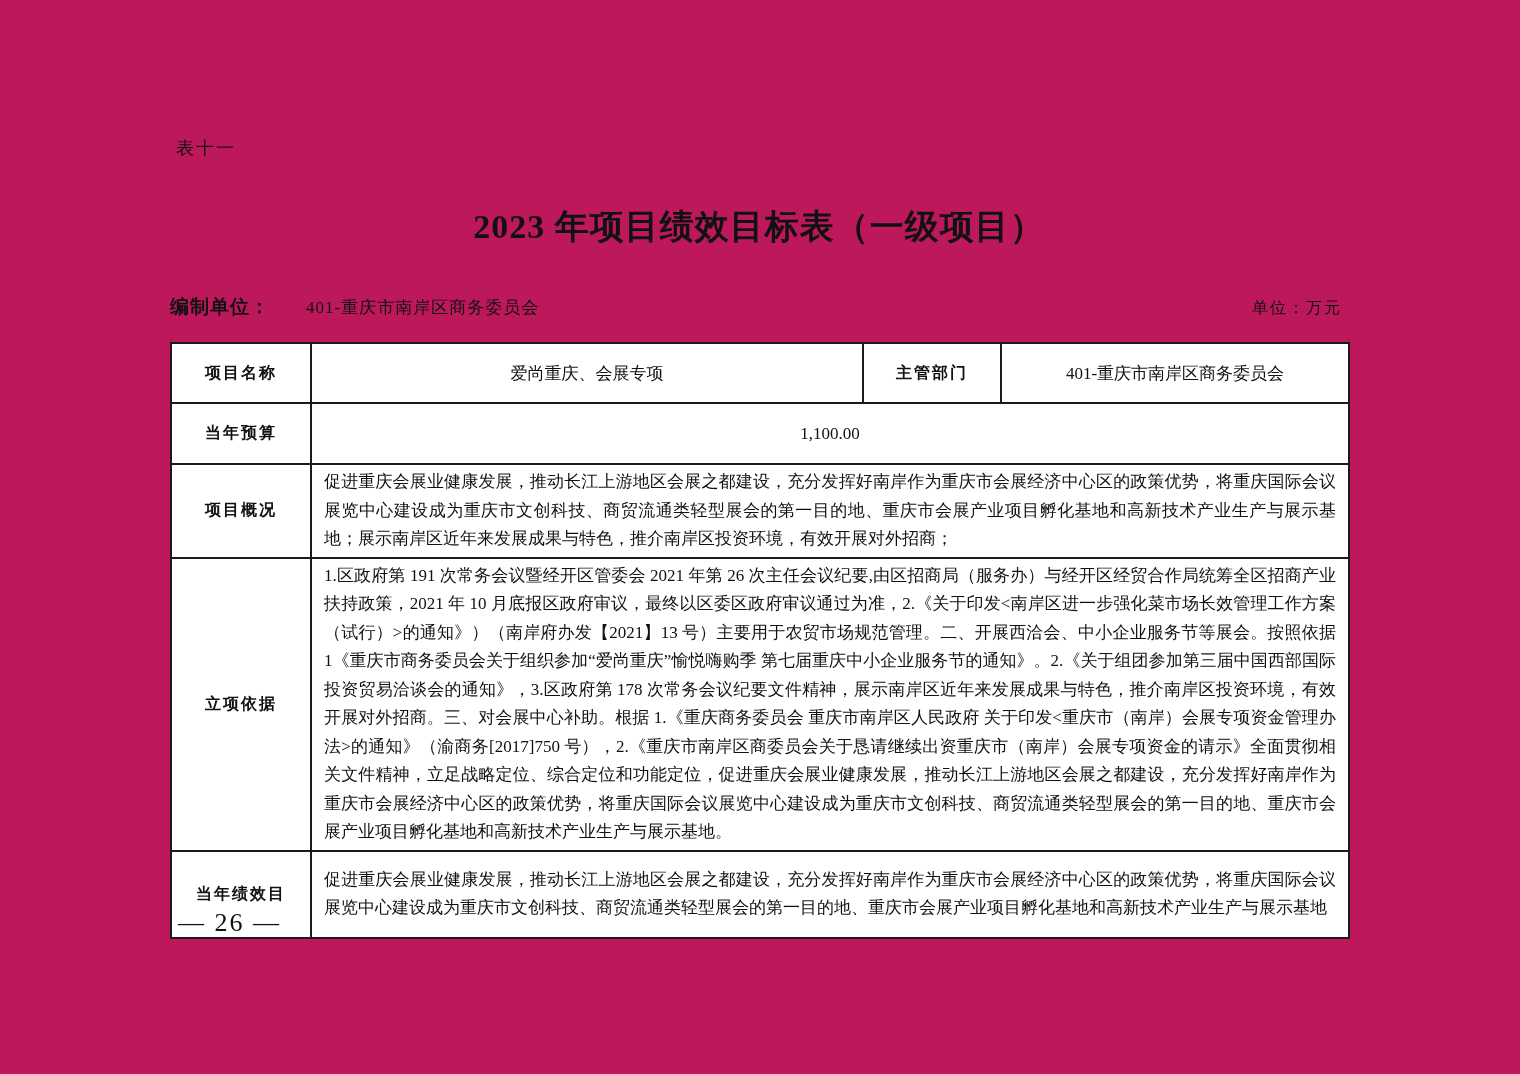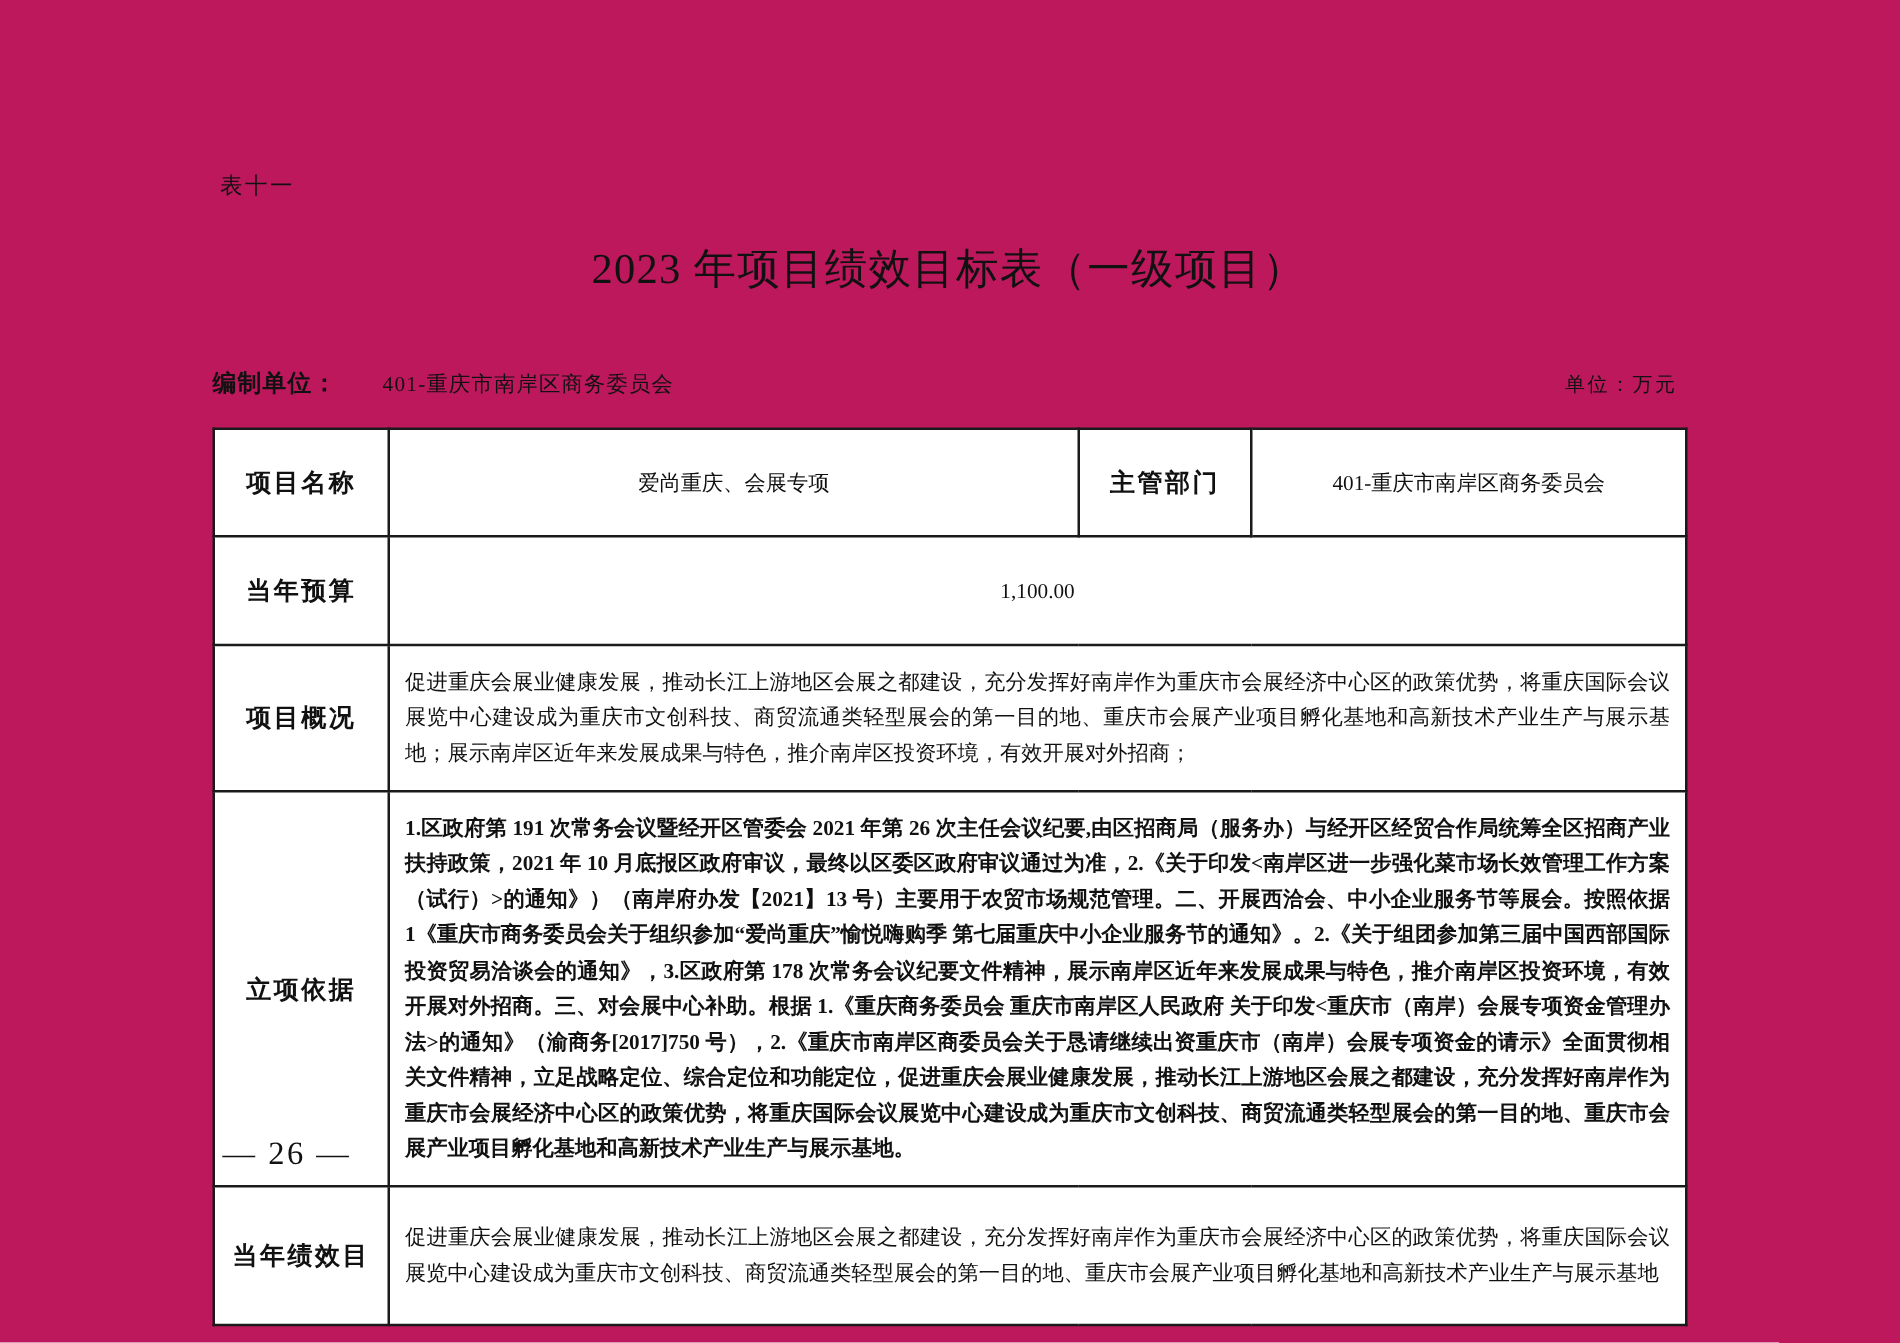--- a/index.html
+++ b/index.html
@@ -22,26 +22,26 @@
   .table-tag {
     position: absolute;
     left: 176px;
     top: 136px;
     font-size: 18px;
     letter-spacing: 2px;
   }
   .doc-title {
     position: absolute;
     left: 170px;
-    top: 192px;
+    top: 204px;
     width: 1178px;
     margin: 0;
     text-align: center;
     font-size: 34px;
-    font-weight: normal;
+    font-weight: bold;
     letter-spacing: 1px;
   }
   .meta-row {
     position: absolute;
     left: 170px;
     top: 294px;
     width: 1178px;
     display: flex;
     align-items: baseline;
   }
@@ -68,45 +68,45 @@
     width: 1178px;
     border-collapse: collapse;
     table-layout: fixed;
   }
   table.perf-table td {
     border: 2px solid #1a1a1a;
     vertical-align: middle;
     background: #ffffff;
   }
   td.lbl {
-    font-size: 20px;
+    font-size: 16px;
     font-weight: bold;
     text-align: center;
     letter-spacing: 2px;
-    padding: 15px 4px;
+    padding: 2px 4px;
   }
   td.val {
     font-size: 17px;
     padding: 2px 10px;
   }
   td.center {
     text-align: center;
   }
   td.text {
     font-size: 17px;
     line-height: 28.5px;
     text-align: justify;
     text-justify: inter-ideograph;
     padding: 3px 12px;
     vertical-align: middle;
   }
   tr.r1 td { height: 54px; }
   tr.r2 td { height: 55px; }
   tr.r3 td { height: 85px; }
-  tr.r4 td { height: 284px; font-weight: bold; }
+  tr.r4 td { height: 284px; }
   tr.r5 td { height: 79px; }
   .page-number {
     position: absolute;
     left: 178px;
     top: 908px;
     font-size: 26px;
     letter-spacing: 2px;
     text-align: center;
   }
 </style>

